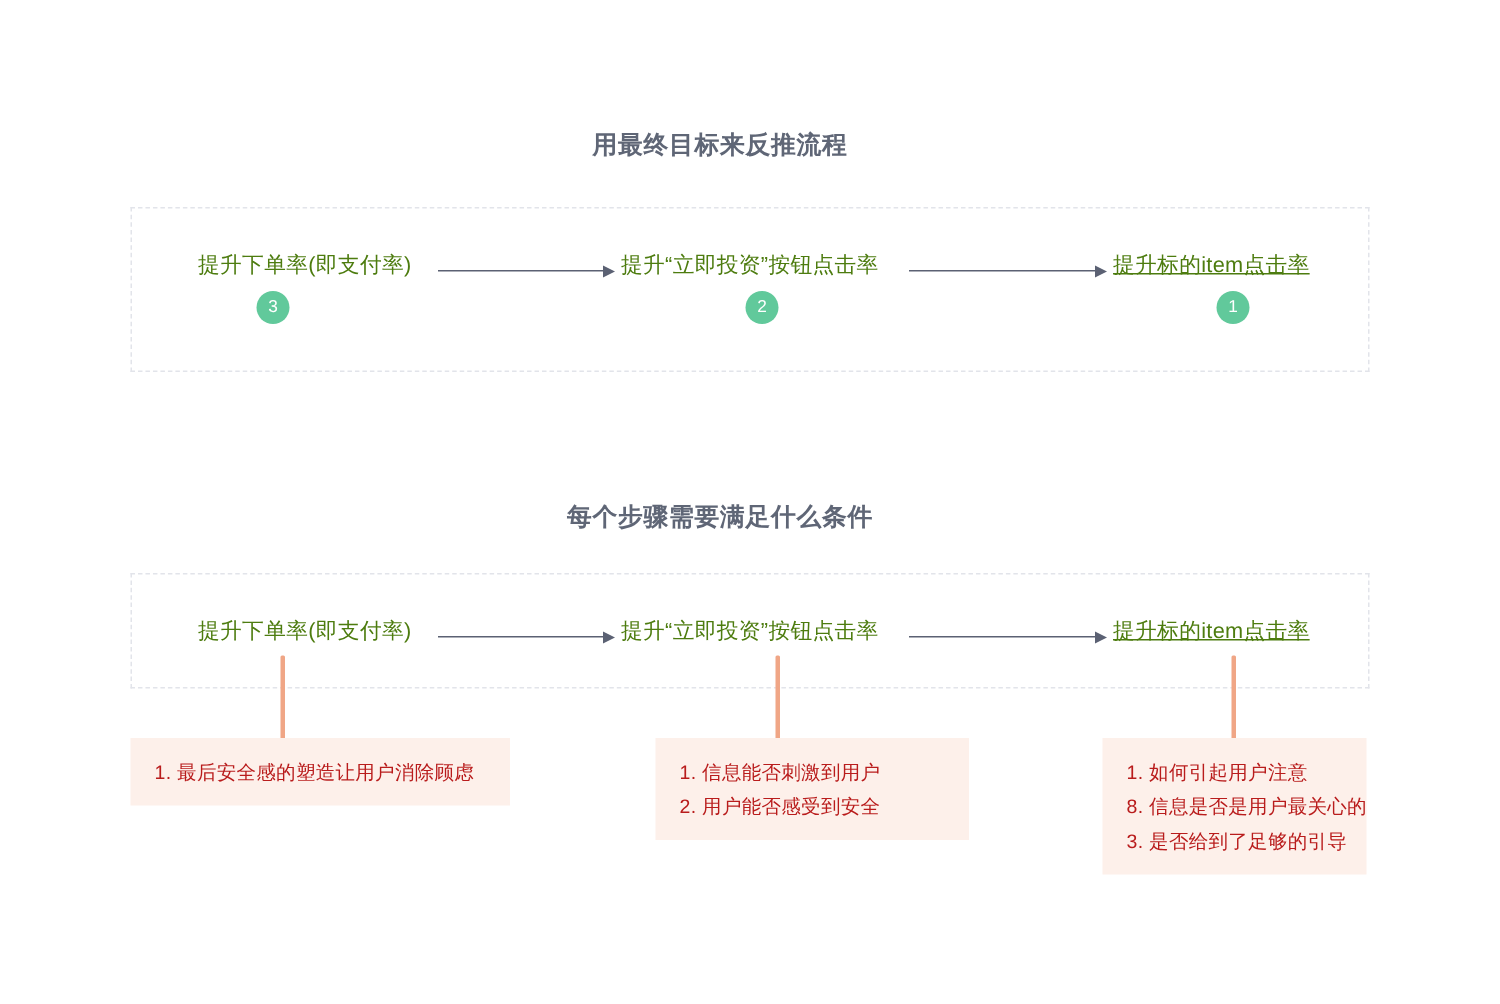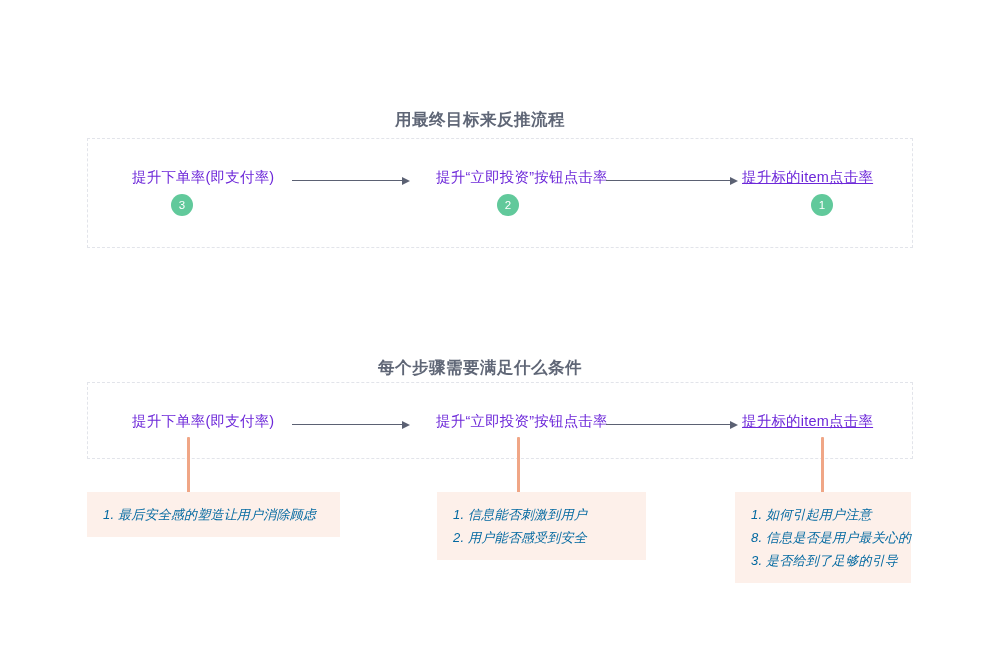--- a/index.html
+++ b/index.html
@@ -25,21 +25,20 @@
   
   .section-title {
     position: absolute;
     left: 0;
     width: 960px;
     text-align: center;
     font-size: 16.5px;
     font-weight: 700;
     letter-spacing: 0.5px;
     color: #5f6676;
-    margin-top: 23px;
   }
   #title-1 { top: 86px; }
   #title-2 { top: 334px; }
 
   
   .dashed-box {
     position: absolute;
     border: 1px dashed #e2e4ea;
     box-sizing: border-box;
     background: transparent;
@@ -64,26 +63,26 @@
     width: 826px;
     height: 24px;
   }
   #flow-row-1 { top: 166px; }
   #flow-row-2 { top: 410px; }
 
   .flow-node {
     position: absolute;
     font-size: 14.5px;
     line-height: 22px;
-    color: #6d28d9;
+    color: #4d7c0f;
     white-space: nowrap;
     letter-spacing: 0.2px;
   }
   .node-pos-0 { left: 45px; }
-  .node-pos-1 { left: 327px; margin-left: 22px; }
+  .node-pos-1 { left: 327px; }
   .node-pos-2 { left: 655px; text-decoration: underline; }
 
   
   .arrow {
     position: absolute;
     top: 10px;
     height: 10px;
   }
   .arrow .shaft {
     position: absolute;
@@ -141,24 +140,23 @@
     box-sizing: border-box;
     padding: 11px 16px 11px 16px;
   }
   #cond-box-0 { left: 87px; top: 492px; width: 253px; }
   #cond-box-1 { left: 437px; top: 492px; width: 209px; }
   #cond-box-2 { left: 735px; top: 492px; width: 176px; }
 
   .cond-line {
     font-size: 13px;
     line-height: 23px;
-    color: #0369a1;
+    color: #b91c1c;
     white-space: nowrap;
     letter-spacing: 0.2px;
-    font-style: italic;
   }
 </style>
 </head>
 <body>
 
 <div class="page">
 
   <div class="section-title" id="title-1">用最终目标来反推流程</div>
 
   <div class="dashed-box" id="flow-box-1"></div>

